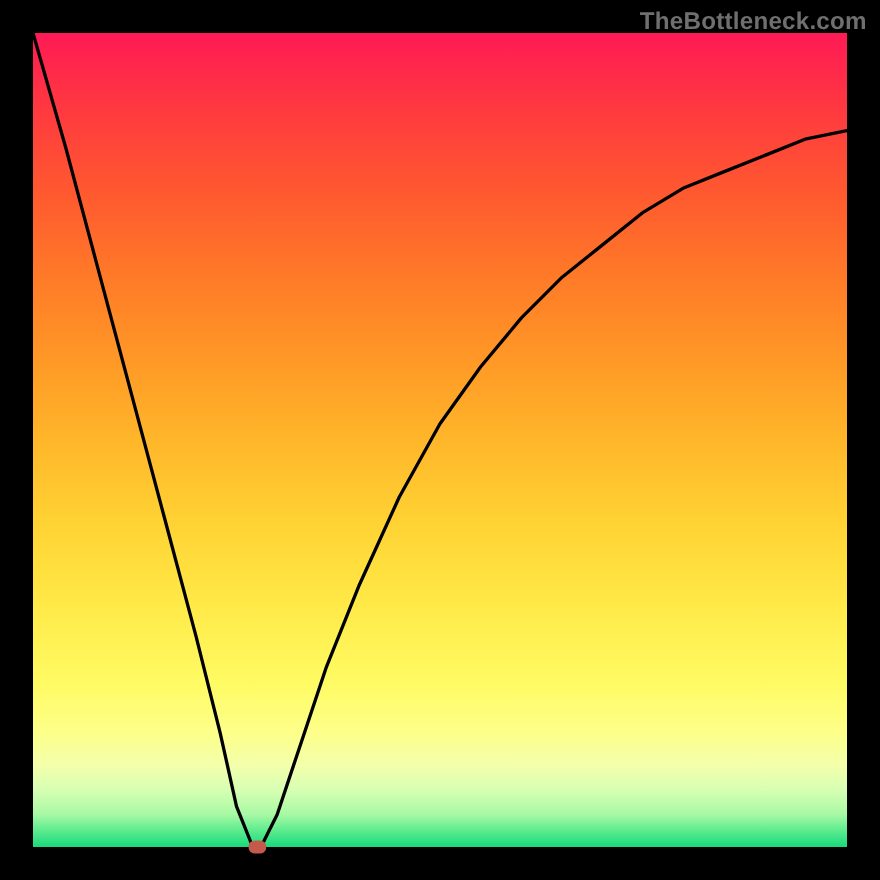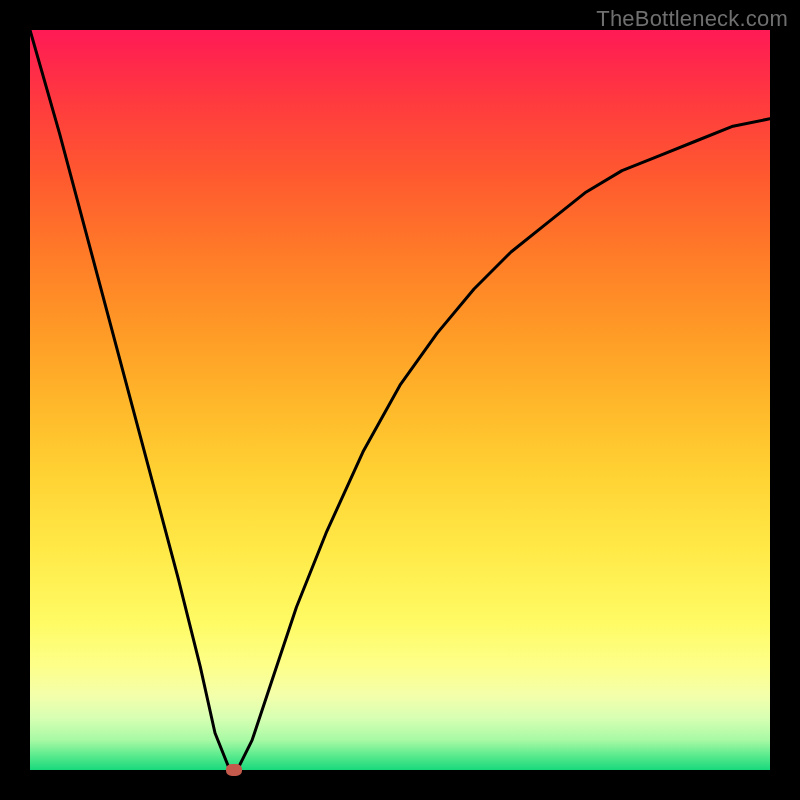--- a/index.html
+++ b/index.html
@@ -41,21 +41,21 @@
       #5ceb8e 98%,
       #18d97c 100%
     );
   }
   .watermark {
     position: absolute;
     top: 6px;
     right: 12px;
     color: #6f6f6f;
     font-size: 22px;
-    font-weight: 400;
+    font-weight: 700;
     letter-spacing: 0.2px;
     user-select: none;
   }
   svg.curve {
     position: absolute;
     inset: 0;
     width: 100%;
     height: 100%;
   }
   .marker {

